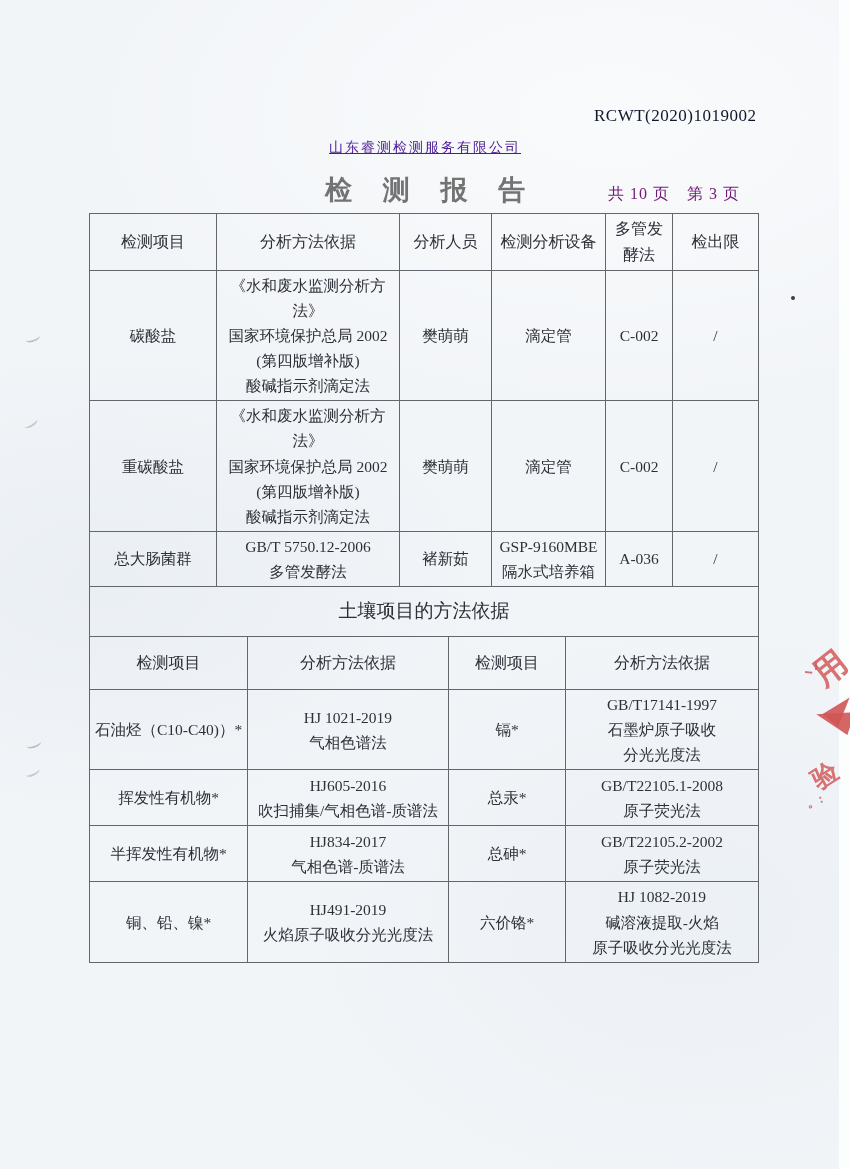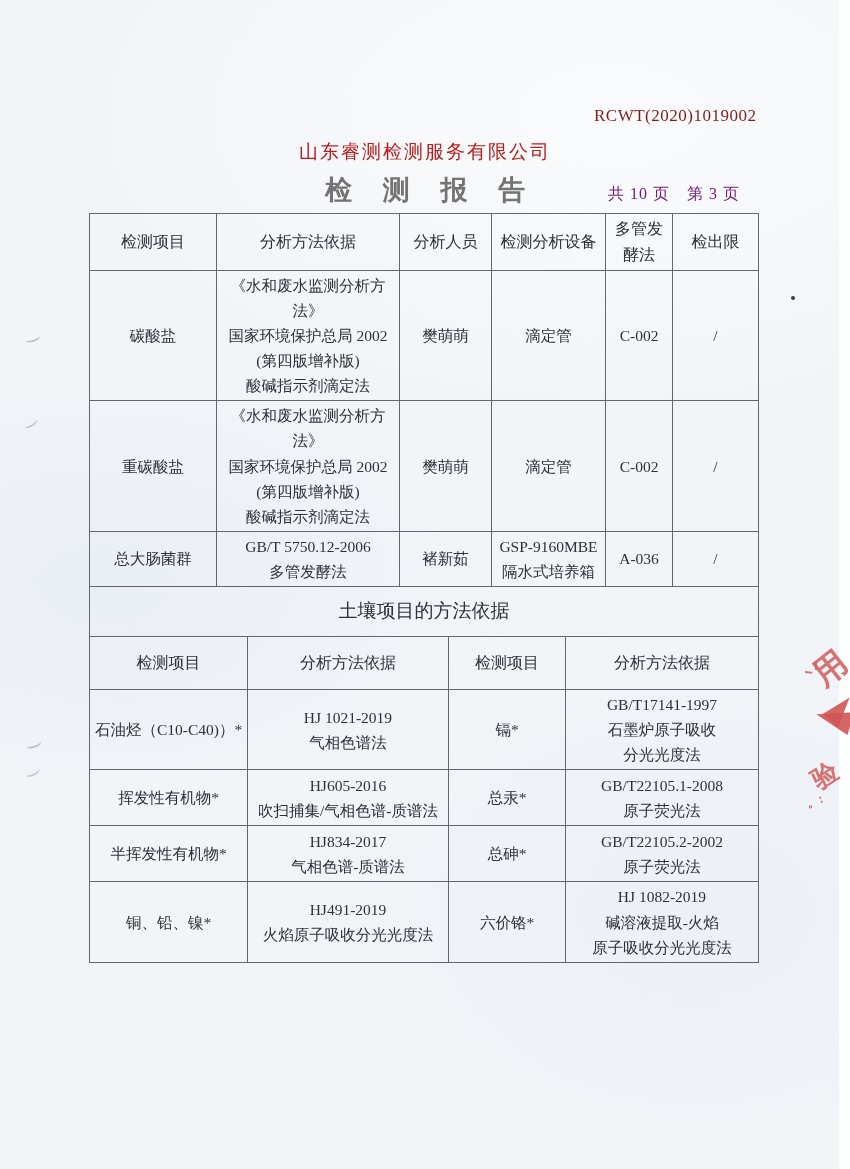--- a/index.html
+++ b/index.html
@@ -9,22 +9,22 @@
     overflow:hidden;
     font-family:"Liberation Serif","DejaVu Serif",serif;
     color:#2e3038;
     background:
       radial-gradient(900px 500px at 72% 10%, rgba(255,255,255,.55), rgba(255,255,255,0) 60%),
       radial-gradient(700px 420px at 12% 50%, rgba(221,229,238,.38), rgba(255,255,255,0) 60%),
       radial-gradient(820px 600px at 82% 78%, rgba(223,231,239,.32), rgba(255,255,255,0) 55%),
       #f2f5f8;
   }
   .edge-strip{position:absolute;top:0;right:0;width:11px;height:100%;background:#fcfdfd;}
-  .report-no{position:absolute;top:106px;left:594px;font-size:17px;letter-spacing:.5px;color:#7f1d1d;}
-  .company{position:absolute;top:139px;left:0;width:850px;text-align:center;font-size:19px;letter-spacing:2px;color:#b91c1c;}
+  .report-no{position:absolute;top:106px;left:594px;font-size:17px;letter-spacing:.5px;color:#0f172a;}
+  .company{position:absolute;top:139px;left:0;width:850px;text-align:center;font-size:14px;letter-spacing:2px;color:#4c1d95;text-decoration:underline;}
   .title{position:absolute;top:172px;left:0;width:850px;text-align:center;font-size:27px;font-weight:bold;letter-spacing:12px;text-indent:12px;color:#737373;}
   .pagination{position:absolute;top:184px;left:608px;font-size:16px;letter-spacing:1px;color:#701a75;}
 
   .tables{position:absolute;top:213px;left:89px;width:669px;font-family:Liberation Serif, serif;}
   table{border-collapse:collapse;table-layout:fixed;width:669px;}
   .t2{margin-top:-1px;}
   th,td{
     border:1px solid #63666c;
     text-align:center;vertical-align:middle;
     font-weight:normal;

